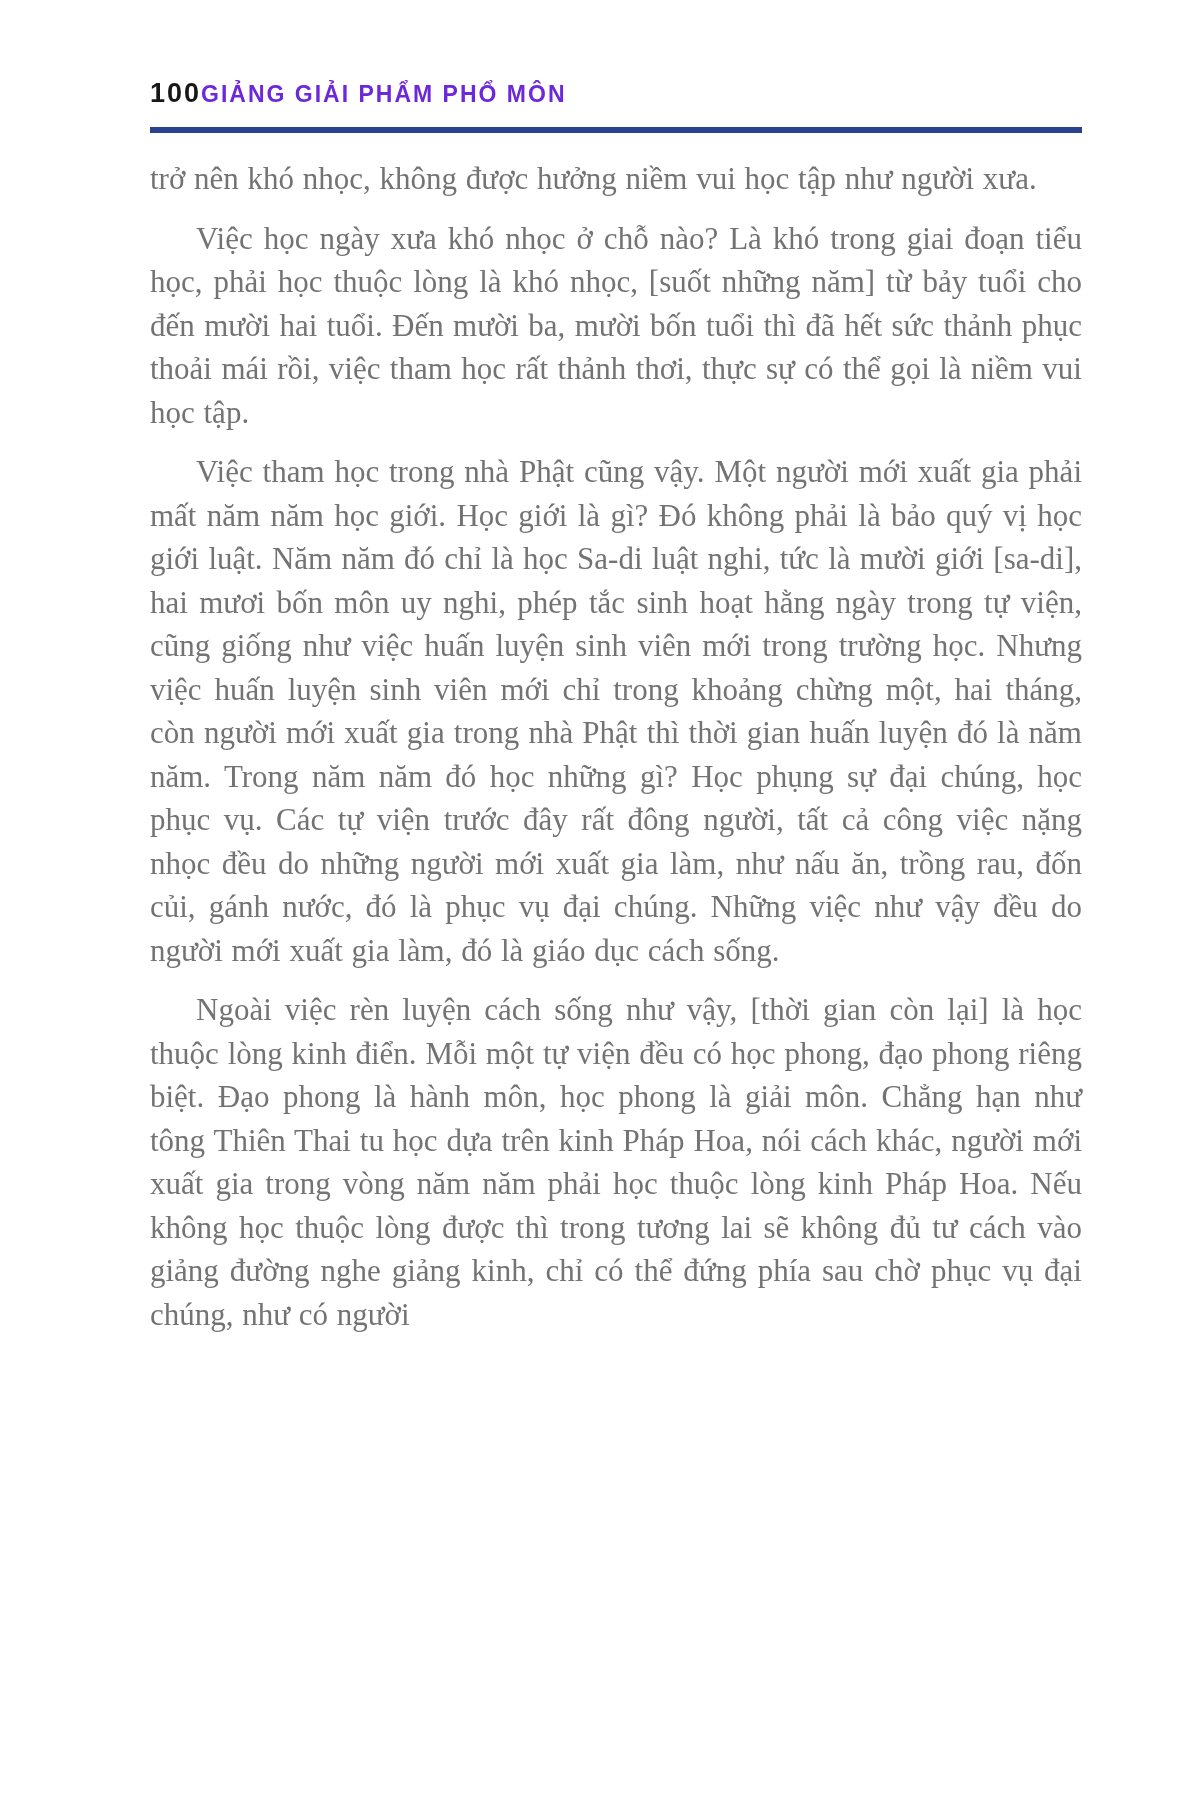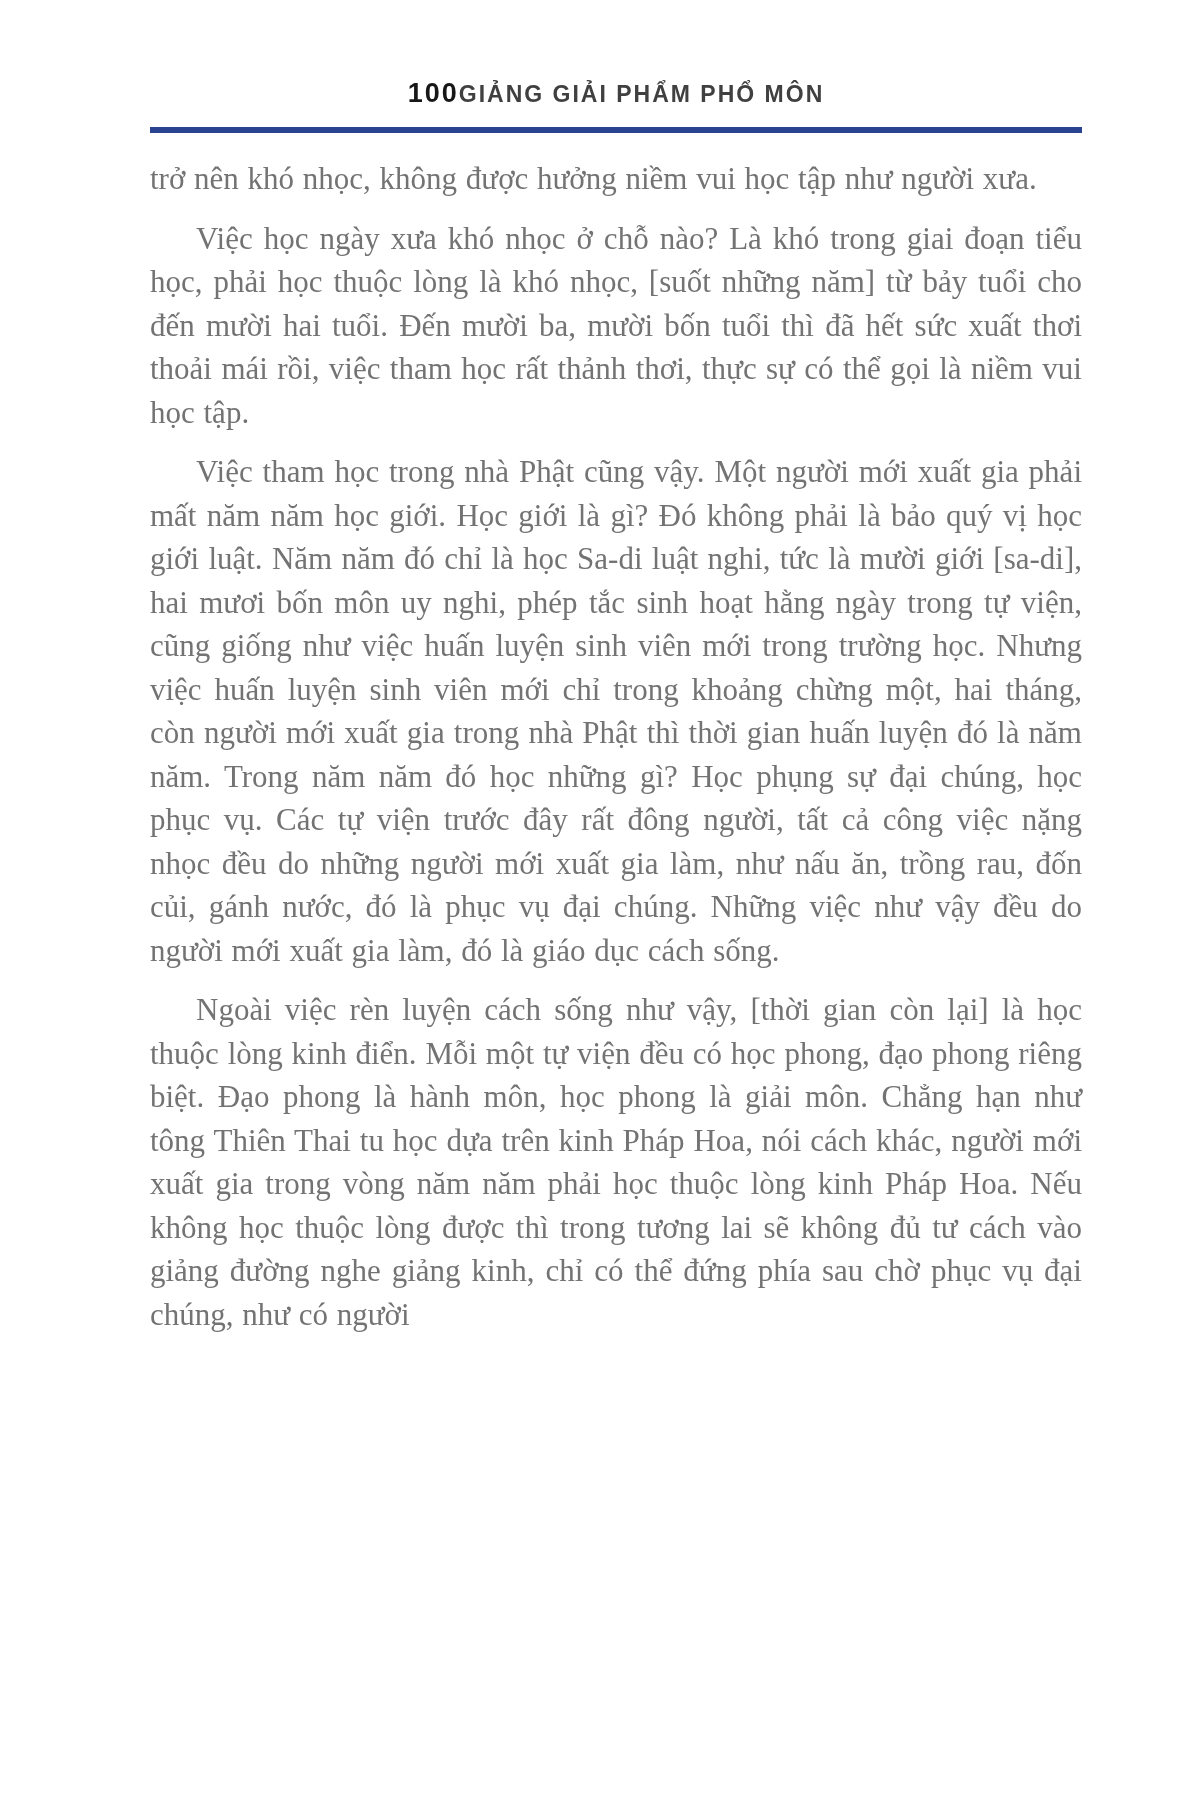--- a/index.html
+++ b/index.html
@@ -11,35 +11,35 @@
     position: relative;
     width: 1200px;
     height: 1800px;
     background: #ffffff;
     overflow: hidden;
     box-sizing: border-box;
   }
   
   .page-header {
     display: flex;
-    justify-content: center;
+    justify-content: flex-start;
     align-items: baseline;
     padding: 78px 118px 0 150px;
     font-family: "Liberation Sans", sans-serif;
   }
   .page-number {
     font-size: 27px;
     font-weight: bold;
     color: #171717;
     letter-spacing: 2px;
   }
   .running-title {
     font-size: 23px;
     font-weight: bold;
-    color: #404040;
+    color: #6d28d9;
     letter-spacing: 2px;
   }
   .header-rule {
     height: 6px;
     background: #2a4390;
     margin: 18px 118px 0 150px;
   }
   
   .page-body {
     padding: 24px 118px 0 150px;
@@ -65,18 +65,18 @@
 
   <header class="page-header">
     <span class="page-number">100</span>
     <span class="running-title">GIẢNG GIẢI PHẨM PHỔ MÔN</span>
   </header>
 
   <div class="header-rule"></div>
 
   <main class="page-body">
     <p class="continuation">trở nên khó nhọc, không được hưởng niềm vui học tập như người xưa.</p>
-    <p>Việc học ngày xưa khó nhọc ở chỗ nào? Là khó trong giai đoạn tiểu học, phải học thuộc lòng là khó nhọc, [suốt những năm] từ bảy tuổi cho đến mười hai tuổi. Đến mười ba, mười bốn tuổi thì đã hết sức xuất thơi thoải mái rồi, việc tham học rất thảnh thơi, thực sự có thể gọi là niềm vui học tập.</p>
+    <p>Việc học ngày xưa khó nhọc ở chỗ nào? Là khó trong giai đoạn tiểu học, phải học thuộc lòng là khó nhọc, [suốt những năm] từ bảy tuổi cho đến mười hai tuổi. Đến mười ba, mười bốn tuổi thì đã hết sức thảnh phục thoải mái rồi, việc tham học rất thảnh thơi, thực sự có thể gọi là niềm vui học tập.</p>
     <p>Việc tham học trong nhà Phật cũng vậy. Một người mới xuất gia phải mất năm năm học giới. Học giới là gì? Đó không phải là bảo quý vị học giới luật. Năm năm đó chỉ là học Sa-di luật nghi, tức là mười giới [sa-di], hai mươi bốn môn uy nghi, phép tắc sinh hoạt hằng ngày trong tự viện, cũng giống như việc huấn luyện sinh viên mới trong trường học. Nhưng việc huấn luyện sinh viên mới chỉ trong khoảng chừng một, hai tháng, còn người mới xuất gia trong nhà Phật thì thời gian huấn luyện đó là năm năm. Trong năm năm đó học những gì? Học phụng sự đại chúng, học phục vụ. Các tự viện trước đây rất đông người, tất cả công việc nặng nhọc đều do những người mới xuất gia làm, như nấu ăn, trồng rau, đốn củi, gánh nước, đó là phục vụ đại chúng. Những việc như vậy đều do người mới xuất gia làm, đó là giáo dục cách sống.</p>
     <p>Ngoài việc rèn luyện cách sống như vậy, [thời gian còn lại] là học thuộc lòng kinh điển. Mỗi một tự viện đều có học phong, đạo phong riêng biệt. Đạo phong là hành môn, học phong là giải môn. Chẳng hạn như tông Thiên Thai tu học dựa trên kinh Pháp Hoa, nói cách khác, người mới xuất gia trong vòng năm năm phải học thuộc lòng kinh Pháp Hoa. Nếu không học thuộc lòng được thì trong tương lai sẽ không đủ tư cách vào giảng đường nghe giảng kinh, chỉ có thể đứng phía sau chờ phục vụ đại chúng, như có người</p>
   </main>
 
 </div>
 
 </body></html>

